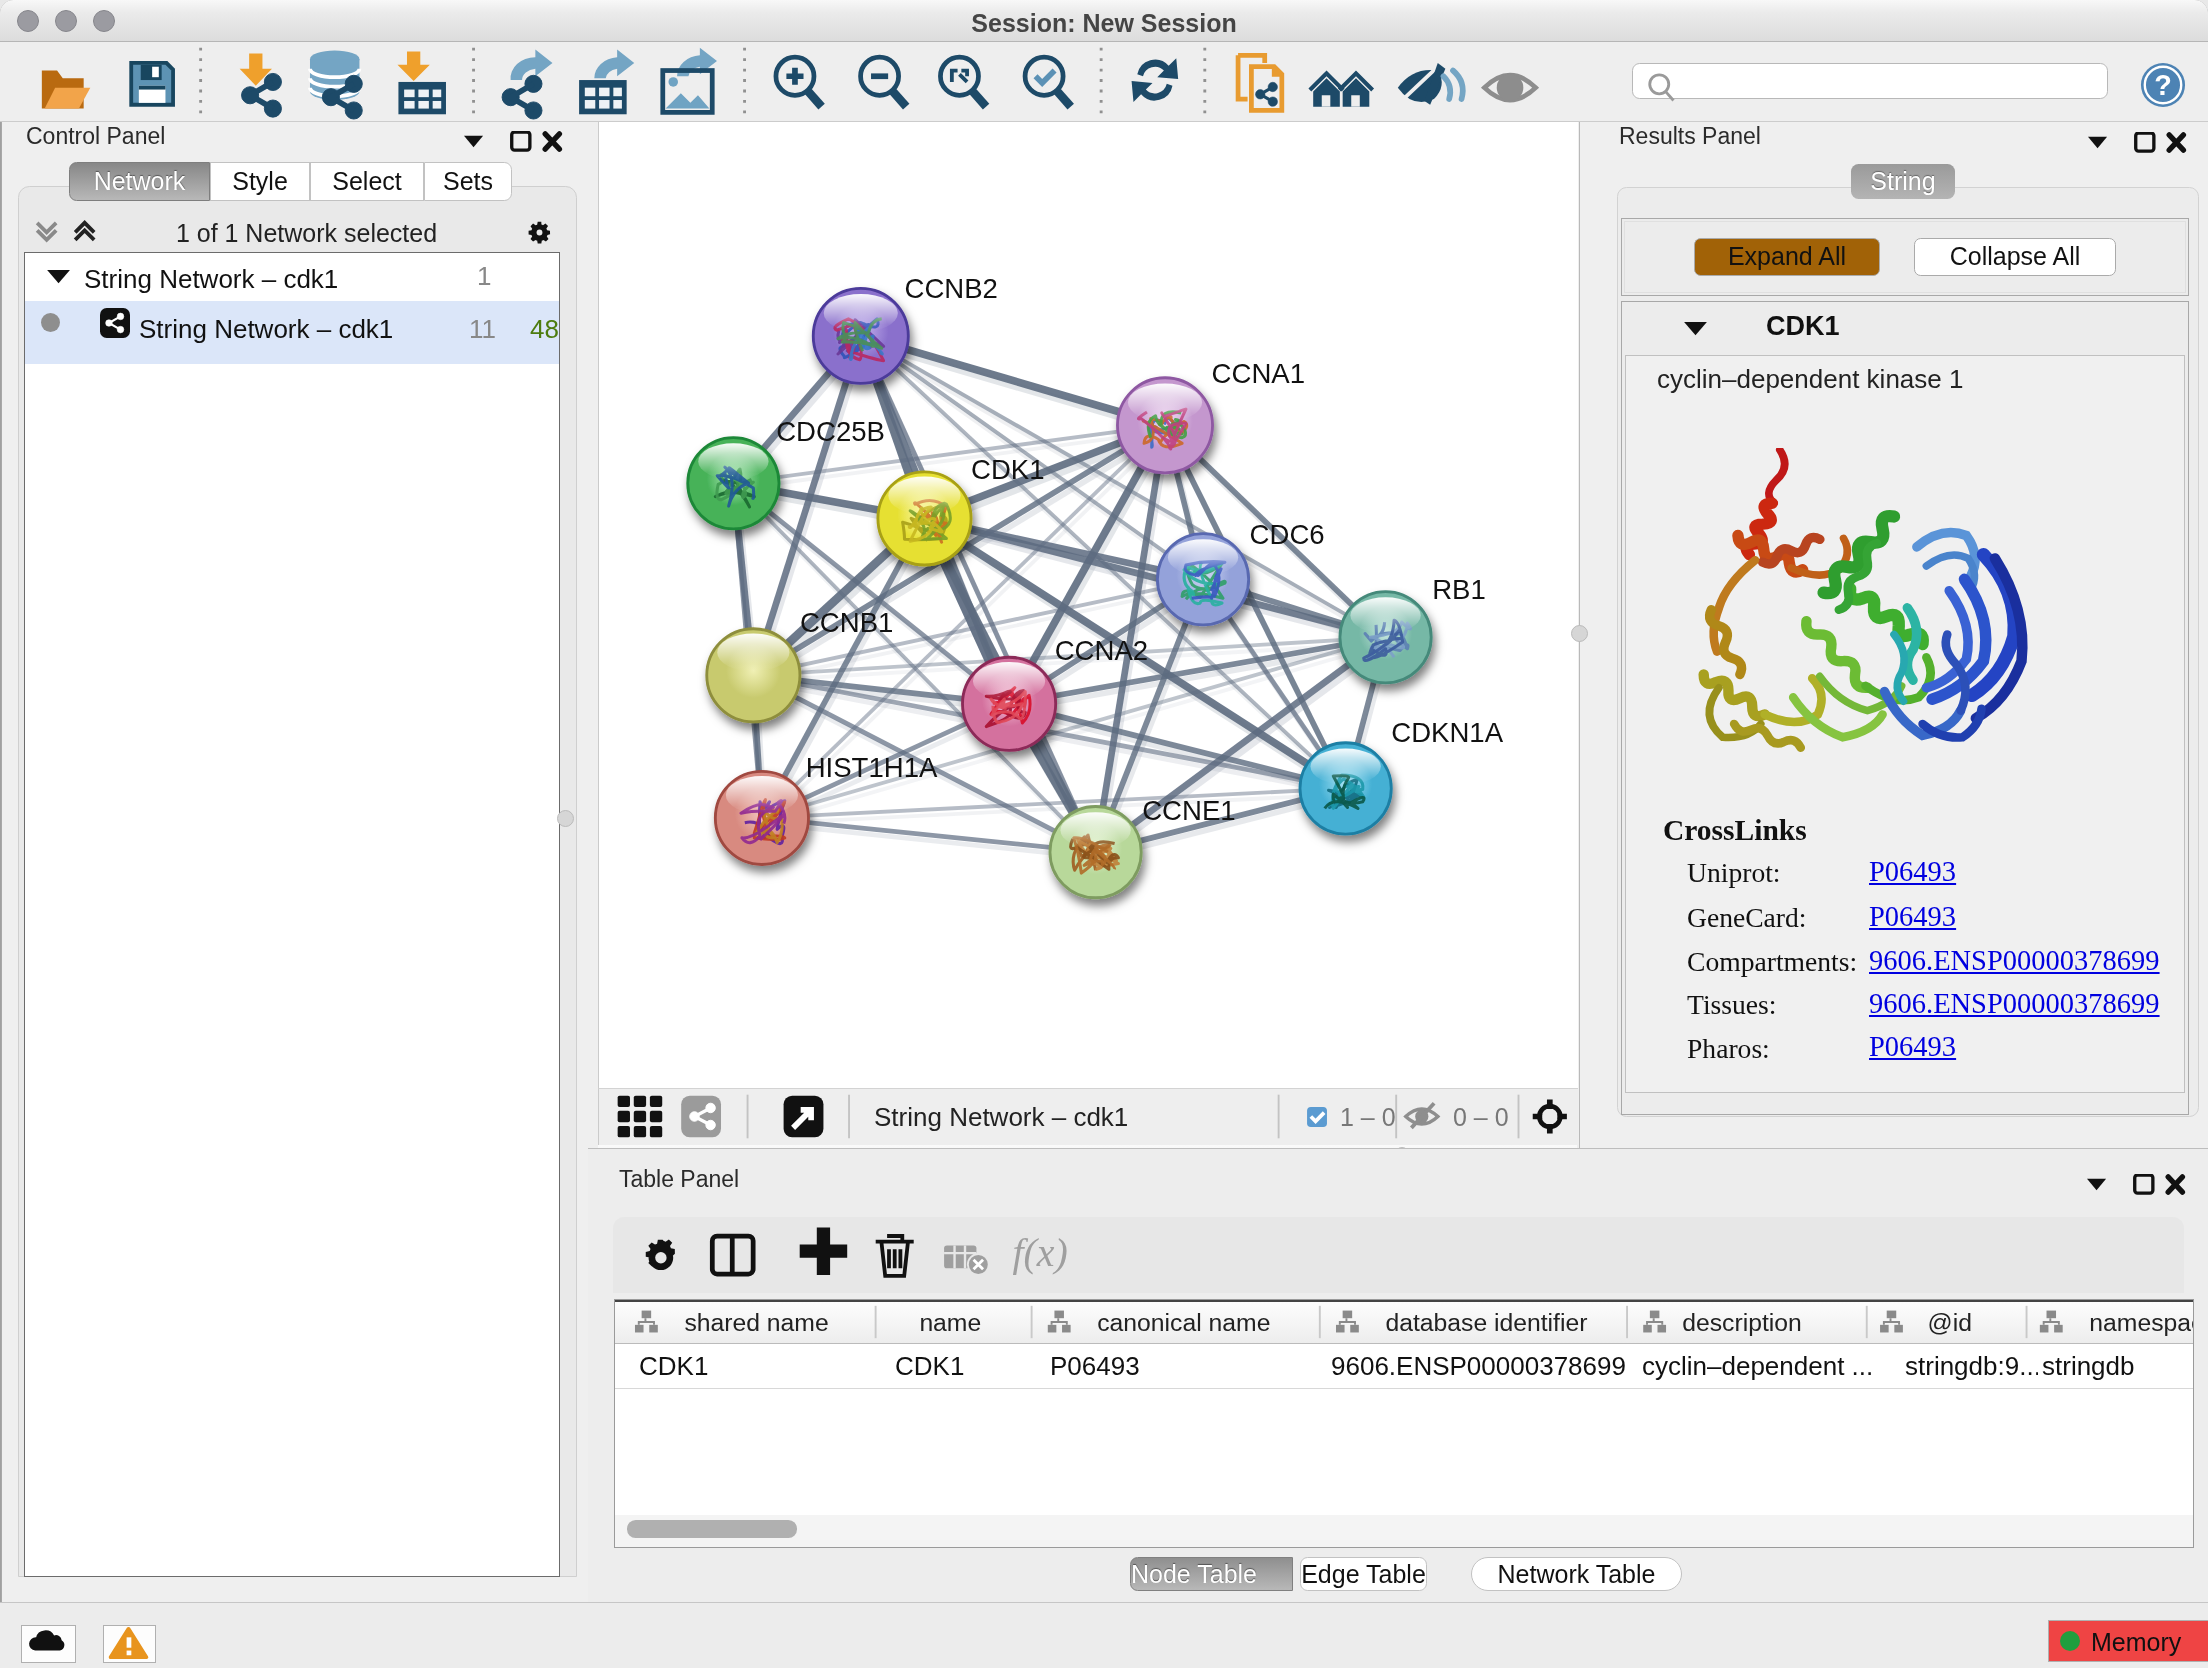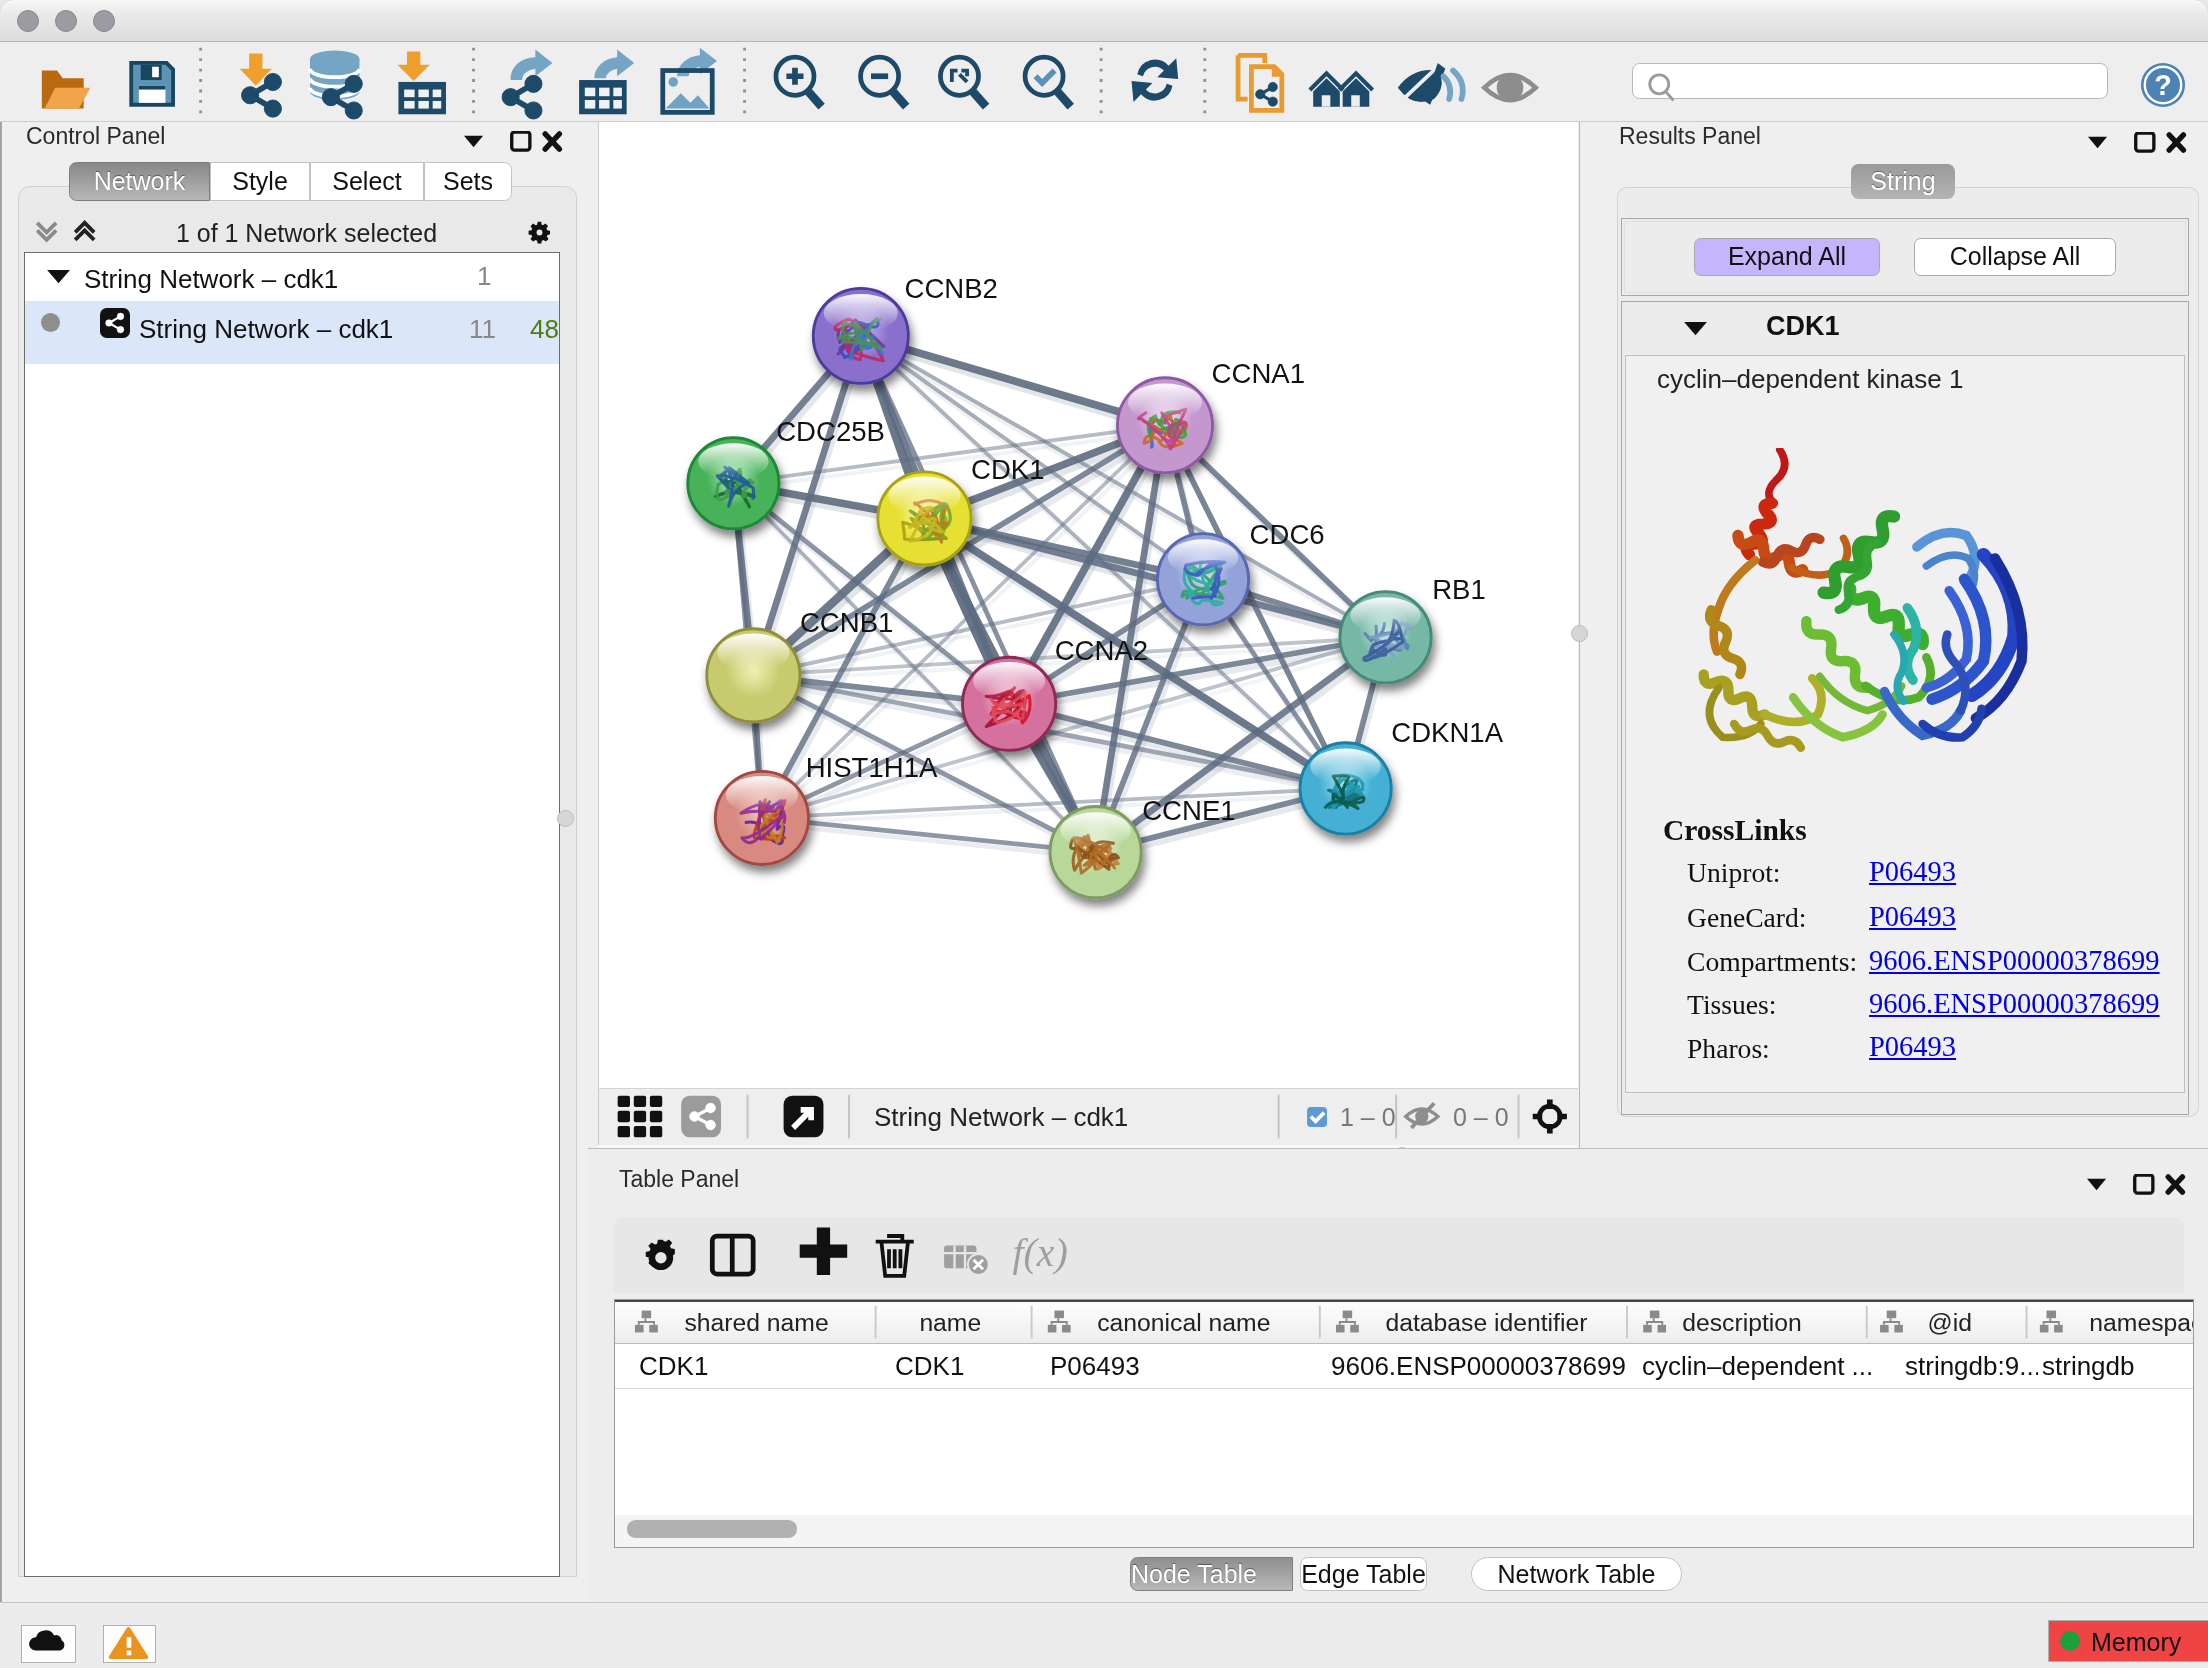--- a/index.html
+++ b/index.html
@@ -36,20 +36,21 @@
   
   #statusbar{left:0;top:1602px;width:2208px;height:67px;background:#ececec;border-top:1.9px solid #c6c6c6;box-sizing:border-box;}
 </style>
 </head>
 <body>
 <div id="win">
   <div id="titlebar" class="abs">
     <div class="tl abs" style="left:17px;"></div>
     <div class="tl abs" style="left:55px;"></div>
     <div class="tl abs" style="left:93px;"></div>
+    <div id="title-text" class="abs">Session: New Session</div>
   </div>
   <div id="toolbar" class="abs">
   <svg width="2208" height="78" viewBox="0 0 2322 82">
     <defs>
       <g id="share">
         <circle cx="30" cy="6" r="9"></circle>
             <circle cx="6" cy="20" r="9"></circle>
             <circle cx="30" cy="34" r="9"></circle>
         <path d="M30 6 L6 20 L30 34" stroke-width="6" fill="none"></path>
       </g>
@@ -539,21 +540,21 @@
   <div id="rp" class="abs">
     <div class="abs" style="left:39px;top:1px;font-size:23px;color:#2a2a2a;">Results Panel</div>
     <svg class="abs" style="left:508px;top:9.5px;" width="105" height="21" viewBox="0 0 110 22">
       <path d="M0 5 L20 5 L10 17 Z" fill="#111"></path>
       <rect x="50" y="1" width="19" height="19" rx="3" fill="none" stroke="#111" stroke-width="3.5"></rect>
       <path d="M85 3 L100 19 M100 3 L85 19" stroke="#111" stroke-width="5.5" stroke-linecap="round"></path>
     </svg>
     <div class="abs" style="left:37px;top:65px;width:580px;height:928px;background:#ececec;border:1px solid #d2d2d2;border-radius:9.5px;"></div>
     <div class="abs" style="left:271px;top:42px;width:104px;height:35px;background:linear-gradient(#9a9a9a,#b4b4b4);border-radius:7.6px;color:#fff;font-size:25px;text-align:center;line-height:35px;text-shadow:0 -1px 1px #666;">String</div>
     <div class="abs" style="left:41px;top:96px;width:568px;height:78px;background:#ececec;border:1.9px solid #a8a8a8;outline:1px solid #e0e0e0;outline-offset:-4.8px;box-sizing:border-box;"></div>
-    <div class="abs" style="left:114px;top:116px;width:184px;height:36px;background:#c4b5fd;border:1px solid #aaa;border-radius:6.7px;font-size:25px;text-align:center;line-height:34px;color:#111;">Expand All</div>
+    <div class="abs" style="left:114px;top:116px;width:184px;height:36px;background:#a16207;border:1px solid #aaa;border-radius:6.7px;font-size:25px;text-align:center;line-height:34px;color:#111;">Expand All</div>
     <div class="abs" style="left:334px;top:116px;width:200px;height:36px;background:#fff;border:1px solid #aaa;border-radius:6.7px;font-size:25px;text-align:center;line-height:34px;color:#111;">Collapse All</div>
     <div class="abs" style="left:41px;top:179px;width:568px;height:814px;background:#ececec;border:1.9px solid #a8a8a8;box-sizing:border-box;"></div>
     <svg class="abs" style="left:103px;top:198px;" width="25" height="19" viewBox="0 0 26 20">
         <path d="M1 2 L25 2 L13 16 Z" fill="#111"></path>
       </svg>
     <div class="abs" style="left:186px;top:189px;font-size:27px;font-weight:bold;color:#111;">CDK1</div>
     <div class="abs" style="left:45px;top:233px;width:560px;height:738px;background:#f0f0f0;border:1px solid #c0c0c0;box-sizing:border-box;">
       <div class="abs" style="left:31px;top:7.6px;font-size:26px;color:#222;">cyclin–dependent kinase 1</div>
       <svg class="abs" style="left:51px;top:92px;" width="356" height="314" viewBox="0 0 374 330" id="protein">
           <path d="M108 2 Q120 20 104 34 Q90 48 102 58" fill="none" stroke="#c01818" stroke-width="8" stroke-opacity="1" stroke-linecap="round"></path>

